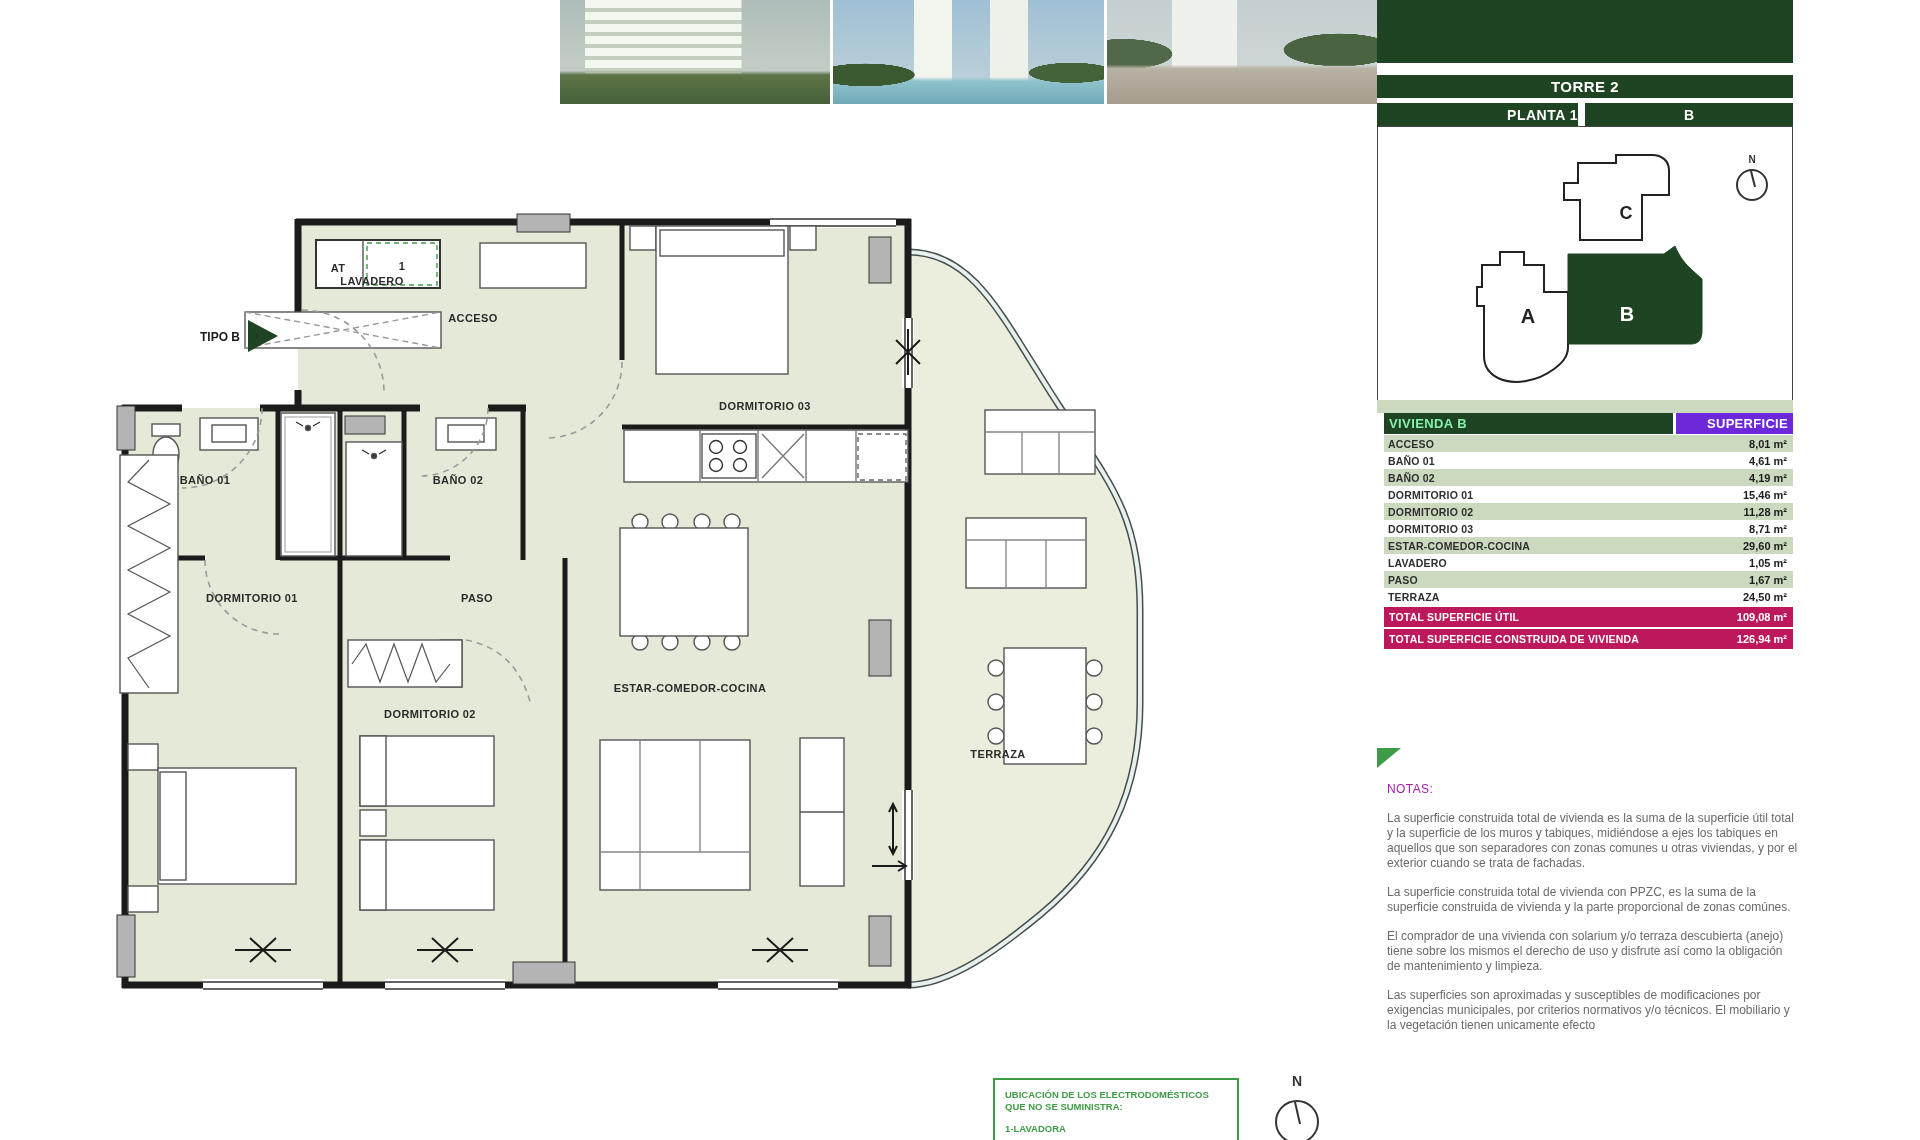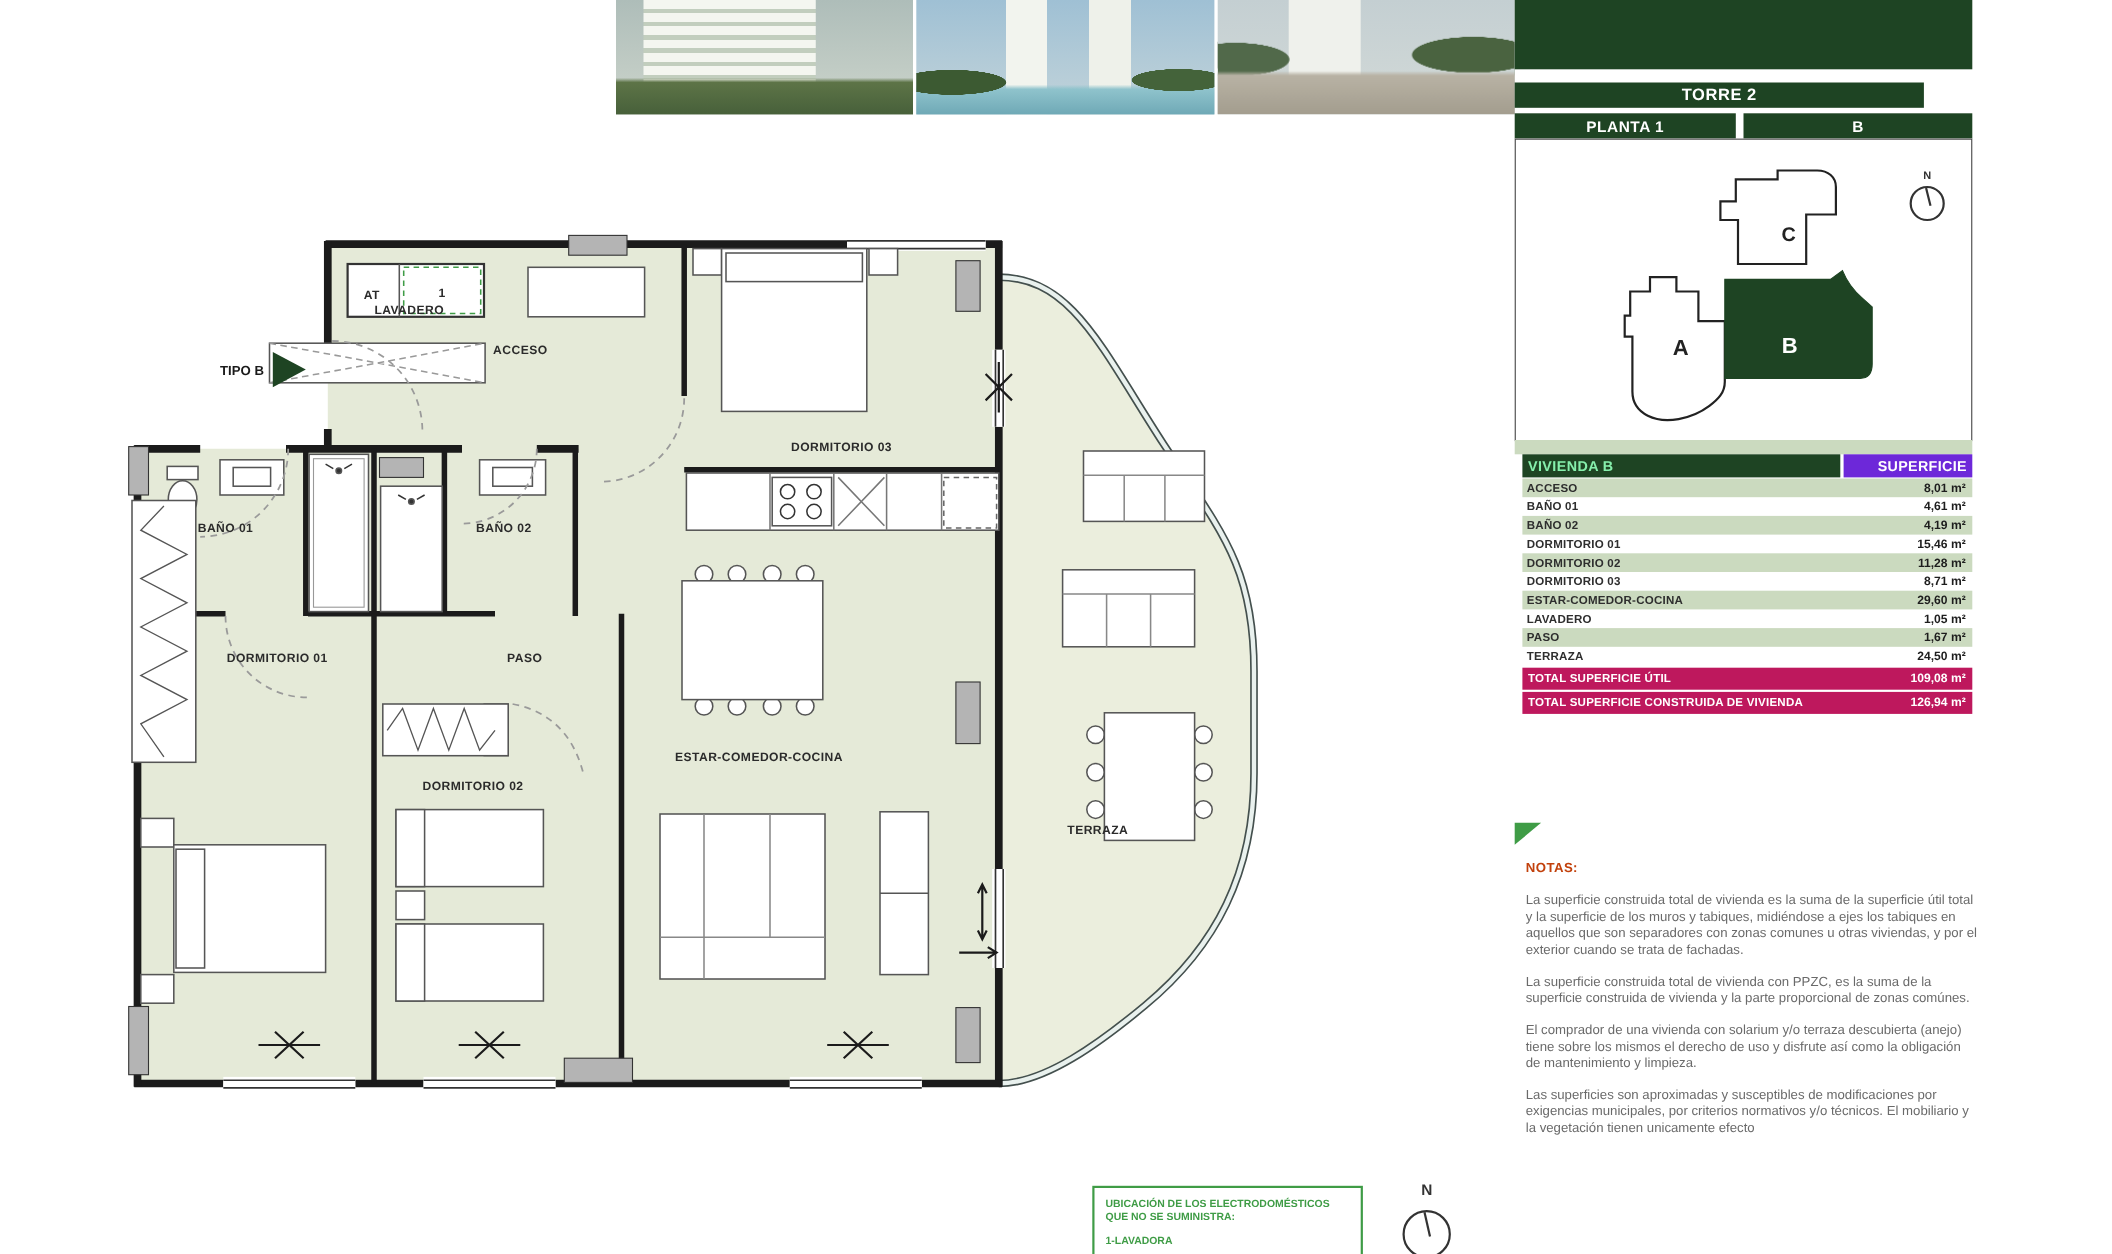--- a/index.html
+++ b/index.html
@@ -22,24 +22,24 @@
     linear-gradient(180deg,#9fc0d4 0,#c3d4da 100%);}
   .photo3{background:
     linear-gradient(180deg,rgba(0,0,0,0) 0 62%,#b8b2a4 66%,#a39d8e 100%),
     radial-gradient(ellipse 34% 26% at 86% 48%,#4a6340 0 60%,rgba(0,0,0,0) 61%),
     radial-gradient(ellipse 30% 24% at 6% 52%,#51694a 0 60%,rgba(0,0,0,0) 61%),
     linear-gradient(90deg,rgba(0,0,0,0) 0 24%,#eff1ec 24% 48%,rgba(0,0,0,0) 48%),
     linear-gradient(180deg,#c4cfd2 0,#d3dad8 100%);}
   
   .green{background:#1e4423;}
   .rp-top{position:absolute;left:1377px;top:0;width:416px;height:63px;}
-  .rp-torre{position:absolute;left:1377px;top:75px;width:372px;height:23px;
+  .rp-torre{position:absolute;left:1377px;top:75px;width:416px;height:23px;
     color:#fff;font-weight:bold;font-size:15px;display:flex;align-items:center;justify-content:center;letter-spacing:.5px;text-align:center;}
   .rp-planta{position:absolute;left:1377px;top:103px;width:201px;height:23px;
-    color:#fff;font-weight:bold;font-size:14px;display:flex;align-items:center;justify-content:center;letter-spacing:.5px;}
+    color:#fff;font-weight:bold;font-size:14px;display:flex;align-items:center;justify-content:flex-end;letter-spacing:.5px;}
   .rp-letra{position:absolute;left:1585px;top:103px;width:208px;height:23px;
     color:#fff;font-weight:bold;font-size:14px;display:flex;align-items:center;justify-content:center;}
   .keybox{position:absolute;left:1377px;top:126px;width:414px;height:273px;background:#fff;border:1px solid #444;}
   .stripe{position:absolute;left:1377px;top:400px;width:416px;height:13px;background:#cbdabf;}
   
   .vtable{position:absolute;left:1384px;top:413px;width:409px;font-size:10.5px;}
   .vt-head{display:flex;height:21px;margin-bottom:1px;}
   .vt-head .c1{flex:1;background:#1e4423;color:#86efac;font-weight:bold;font-size:13px;
     display:flex;align-items:center;padding-left:5px;letter-spacing:.4px;}
   .vt-head .c2{width:112px;margin-left:3px;background:#6d28d9;color:#fff;font-weight:bold;font-size:13px;
@@ -49,21 +49,21 @@
   .vt-row .lab{flex:1;padding-left:4px;letter-spacing:.2px;}
   .vt-row .val{width:112px;text-align:right;padding-right:6px;font-size:11px;color:#1d1d1d;}
   .vt-total{display:flex;height:20px;margin-top:2px;background:#be185d;color:#fff;font-weight:bold;align-items:center;}
   .vt-total .lab{flex:1;padding-left:5px;font-size:10.5px;letter-spacing:.2px;}
   .vt-total .val{width:112px;text-align:right;padding-right:6px;font-size:11px;}
   .vt-total.big{height:38px;margin-top:2px;}
   .vt-total.big .lab{line-height:1.25;}
   
   .notes{position:absolute;left:1387px;top:748px;width:412px;color:#6a6a6a;font-size:12px;line-height:15px;}
   .notes .tri{width:0;height:0;border-left:24px solid #3f9c46;border-bottom:20px solid transparent;margin-left:-10px;}
-  .notes h4{margin:14px 0 0 0;font-size:12px;font-weight:bold;color:#c2410c;letter-spacing:.4px;}
+  .notes h4{margin:14px 0 0 0;font-size:12px;font-weight:normal;color:#a21caf;letter-spacing:.4px;}
   .notes p{margin:14px 0 0 0;}
   
   .appbox{position:absolute;left:993px;top:1078px;width:222px;height:80px;border:2px solid #3f9c46;
     background:#fff;padding:9px 10px;color:#3f9c46;font-weight:bold;font-size:9.5px;line-height:1.3;z-index:5;}
   .appbox .l2{margin-top:9px;}
   
   svg{display:block;}
   .plansvg{position:absolute;left:0;top:0;}
   text{font-family:"Liberation Sans",sans-serif;}
   .rlabel{font-size:11px;font-weight:bold;fill:#2b2b2b;letter-spacing:.4px;}

